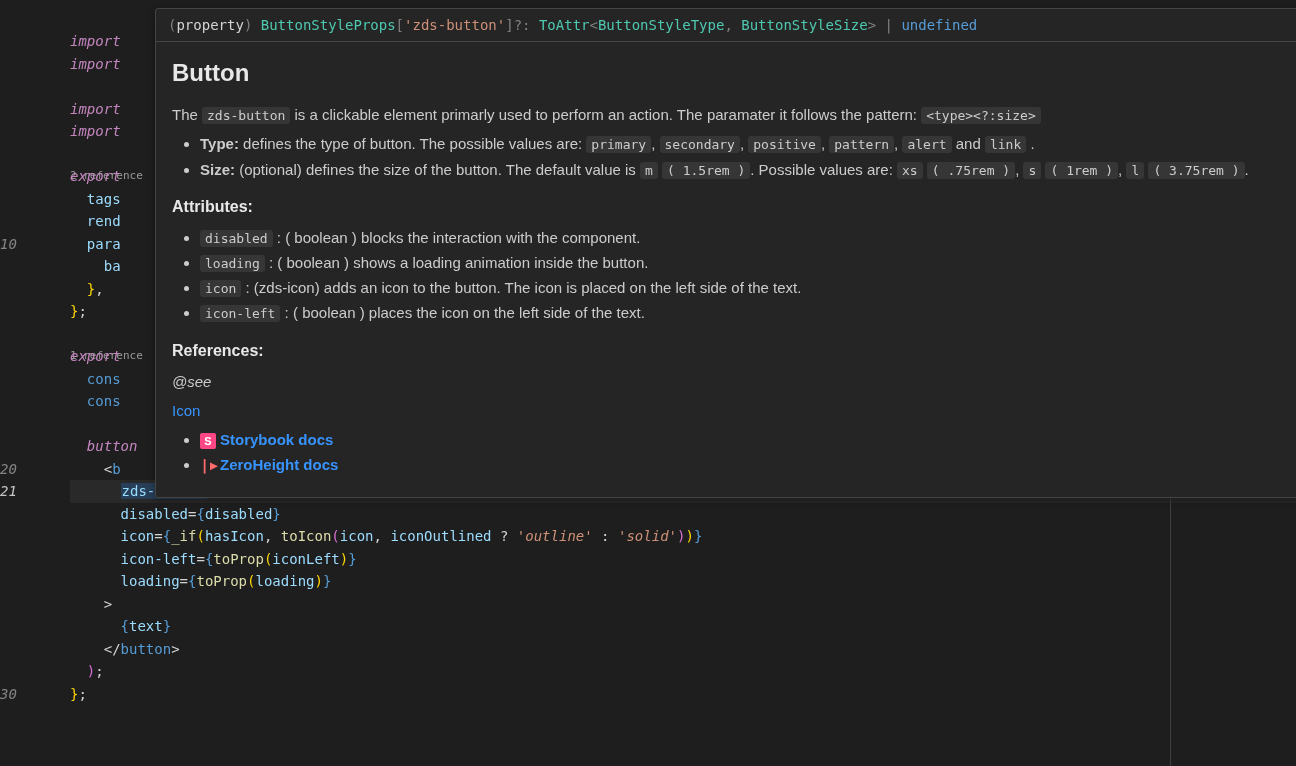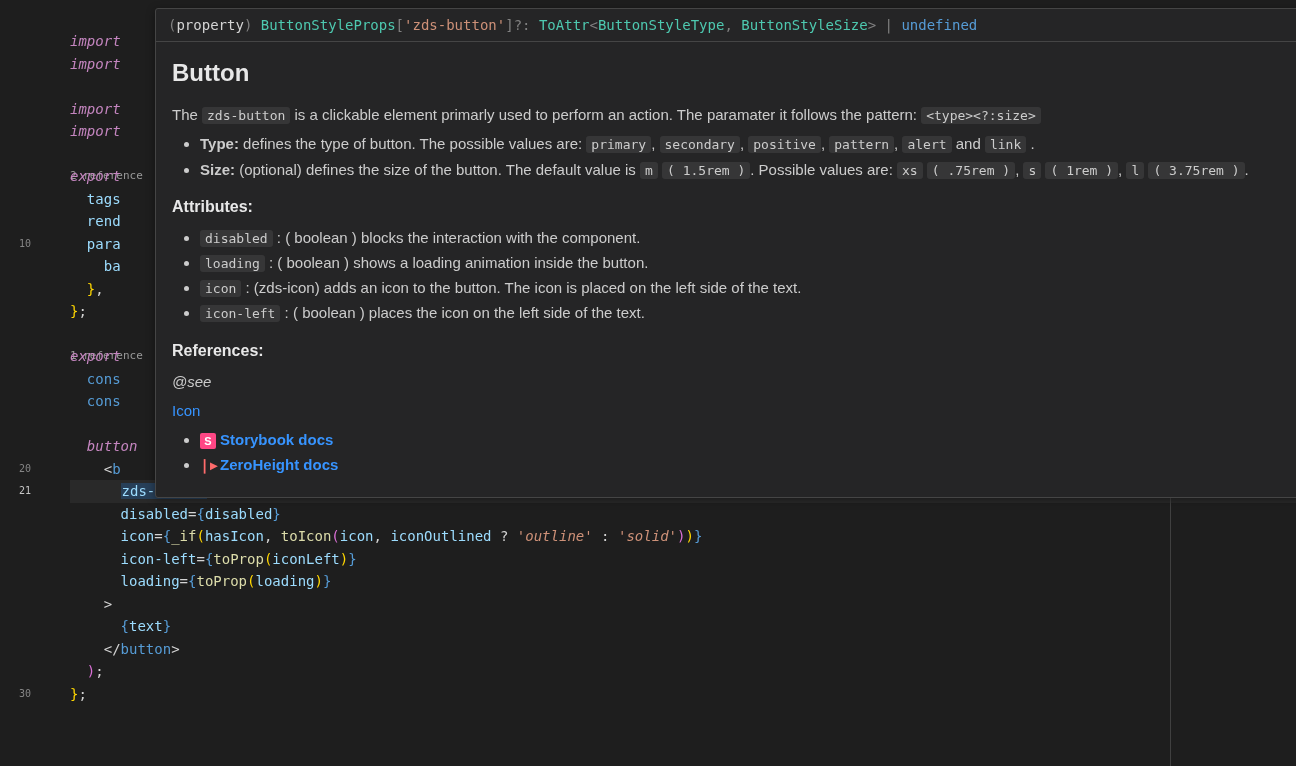--- a/index.html
+++ b/index.html
@@ -14,27 +14,28 @@
   position: relative;
 }
 .editor {
   display: flex;
   position: relative;
   height: 100%;
   padding-top: 8px;
 }
 .gutter {
   width: 70px;
-  text-align: center;
+  text-align: left;
   padding-right: 20px;
   color: #858585;
-  font-size: 10px;
+  font-size: 14px;
   line-height: 22.5px;
   user-select: none;
   padding-top: 22px;
+  font-style: italic;
 }
 .gutter div { height: 22.5px; }
 .code-area {
   flex: 1;
   line-height: 22.5px;
   padding-top: 22px;
   position: relative;
 }
 .code-line { height: 22.5px; white-space: pre; }
 .code-line.active { background: rgba(255,255,255,0.05); }

